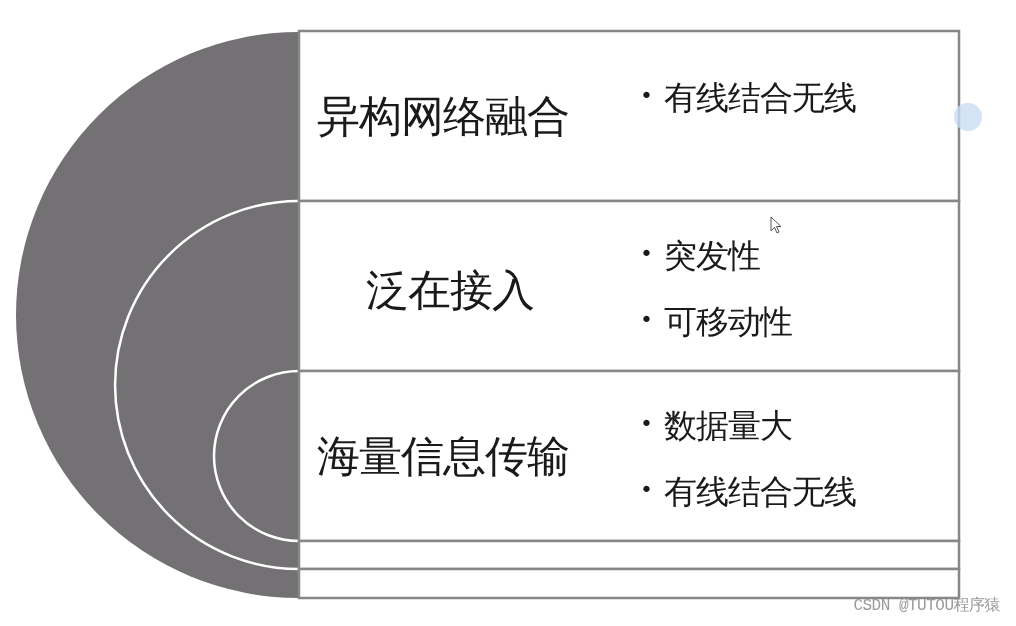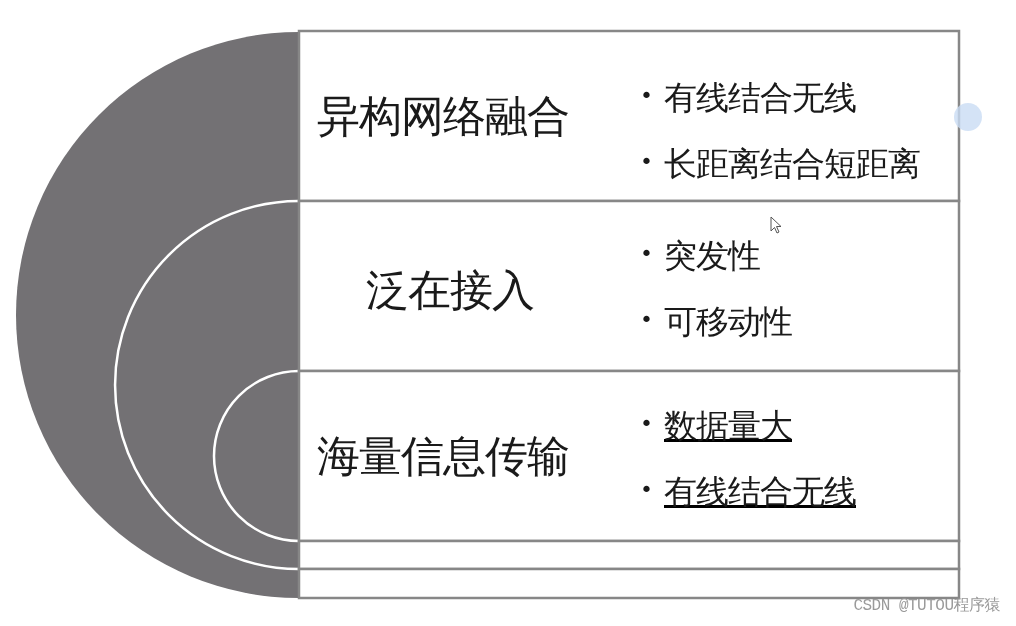--- a/index.html
+++ b/index.html
@@ -34,35 +34,34 @@
     <rect x="299" y="371" width="660" height="170"></rect>
     <rect x="299" y="541" width="660" height="28"></rect>
     <rect x="299" y="569" width="660" height="29"></rect>
   </g>
 </svg>
 
 <div class="row" style="top:31px;height:170px;">
   <div class="row-title" style="left:17px;top:57px;">异构网络融合</div>
   <ul class="bullets" style="top:45px;">
     <li>有线结合无线</li>
-    <li>长距离结合短距离</li>
   </ul>
 </div>
 
 <div class="row" style="top:201px;height:140px;">
   <div class="row-title" style="left:66px;top:61px;">泛在接入</div>
   <ul class="bullets" style="top:33px;">
     <li>突发性</li>
     <li>可移动性</li>
   </ul>
 </div>
 
 <div class="row" style="top:371px;height:220px;">
   <div class="row-title" style="left:17px;top:57px;">海量信息传输</div>
-  <ul class="bullets" style="top:33px;text-decoration:underline;">
+  <ul class="bullets" style="top:33px;">
     <li>数据量大</li>
     <li>有线结合无线</li>
   </ul>
 </div>
 
 <div class="badge"></div>
 
 <svg class="cursor" width="14" height="20">
   <path d="M1,1 L1,15 L4.5,11.5 L7,17 L9,16 L6.5,10.5 L11,10.5 Z" fill="#ffffff" stroke="#555" stroke-width="1"></path>
 </svg>

